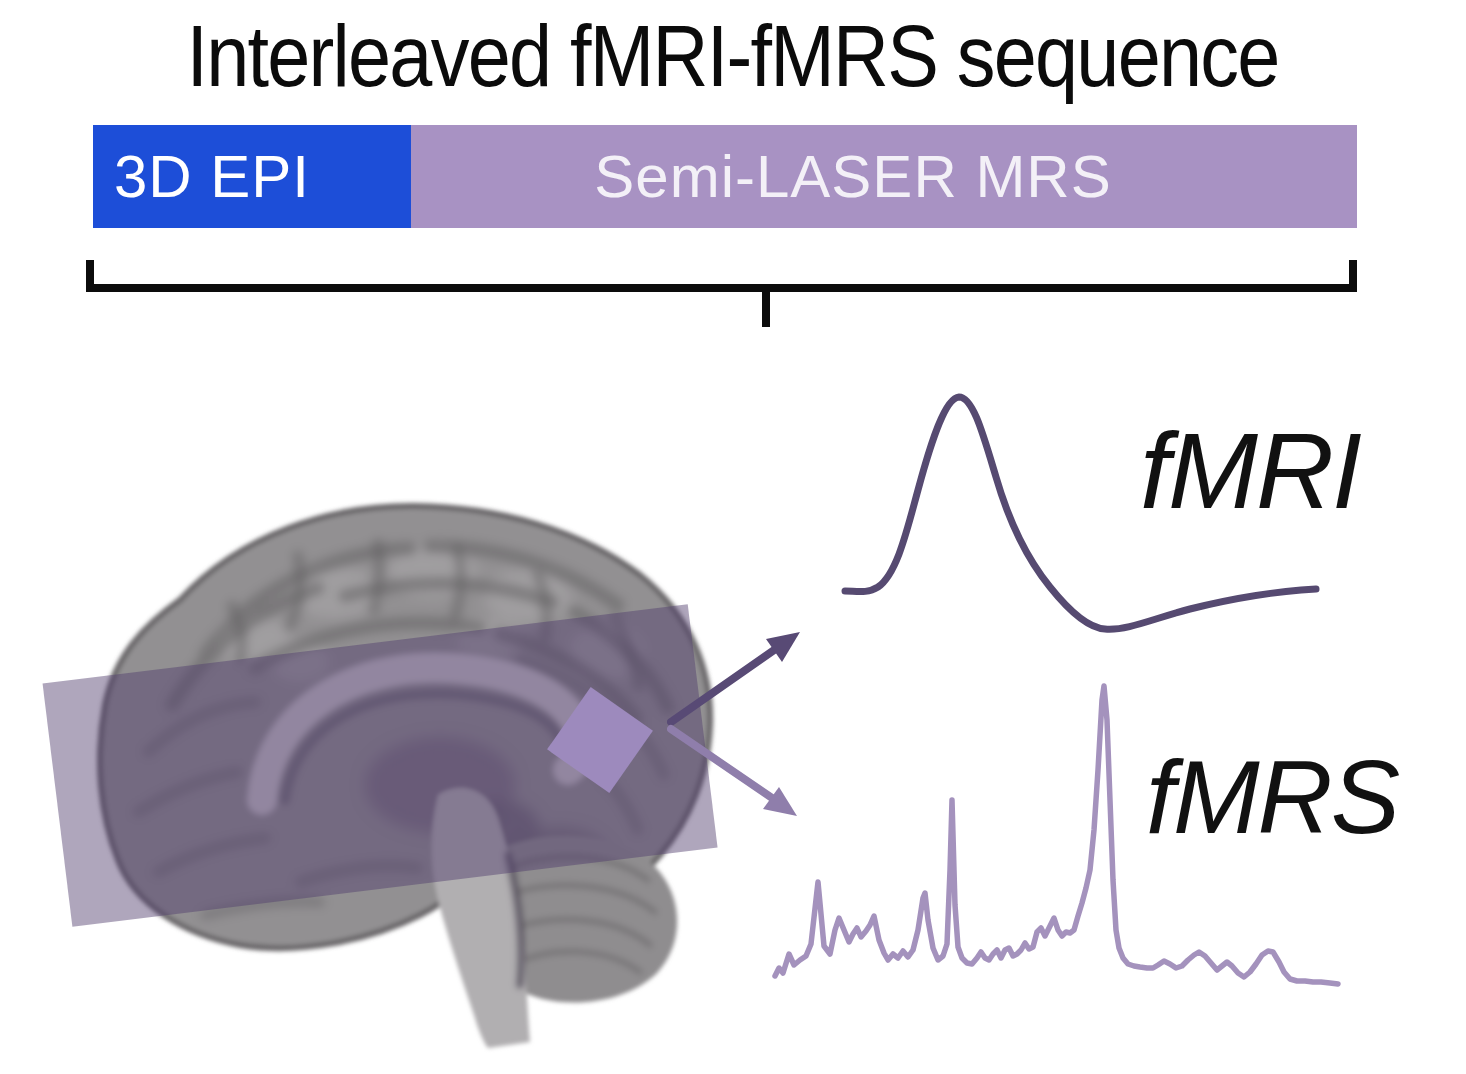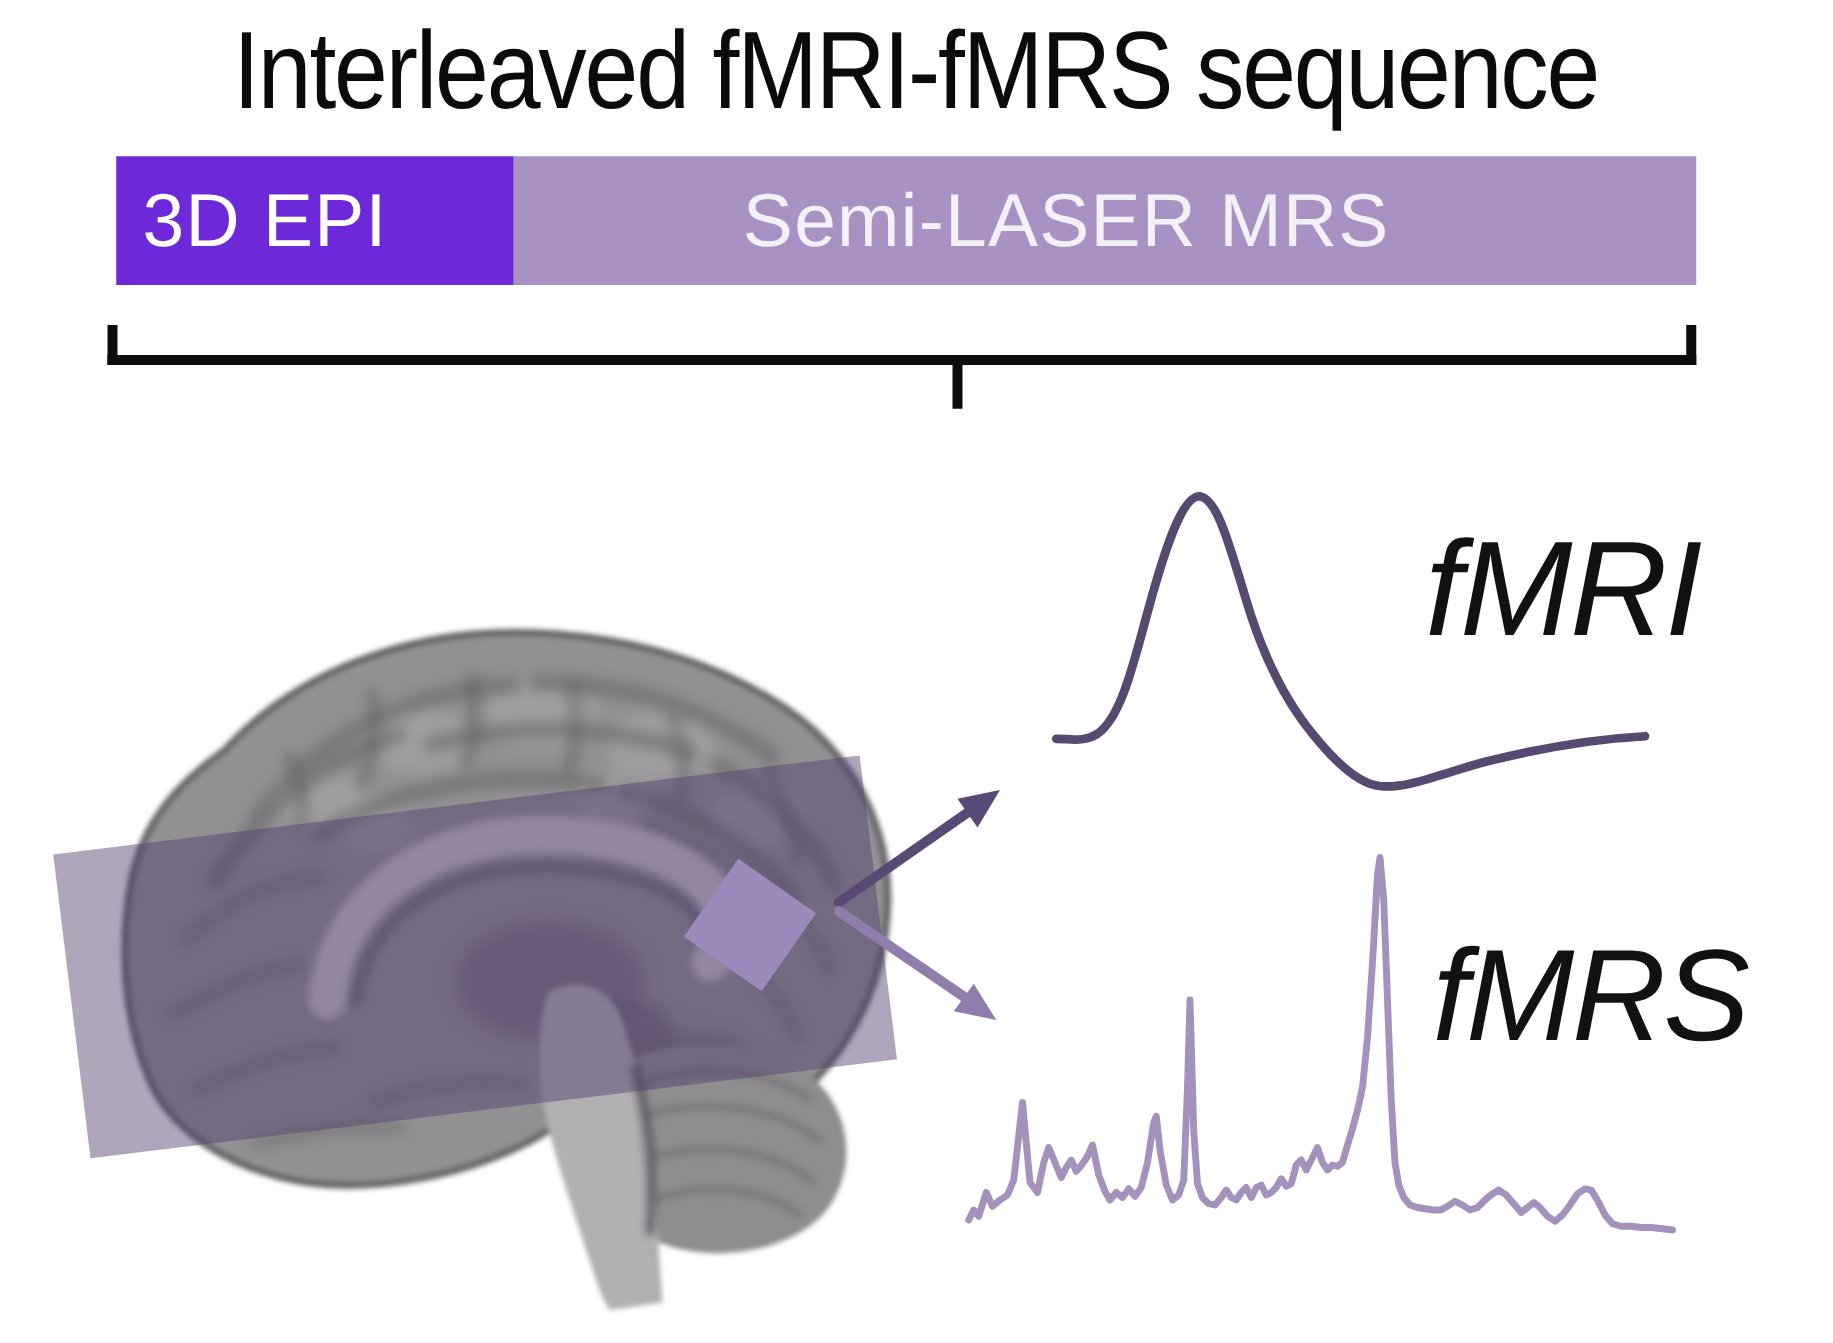--- a/index.html
+++ b/index.html
@@ -33,21 +33,21 @@
 </head>
 <body>
 
 <div class="canvas">
 
   <div class="title">
     <span class="title-text">Interleaved fMRI-fMRS sequence</span>
   </div>
 
   <div class="seq-bar">
-    <div class="seg seg-dark" style="background: #6d28d9;">
+    <div class="seg seg-dark" style="background: #1d4ed8;">
       <span class="seg-label" style="color: rgb(255, 255, 255);">3D EPI</span>
     </div>
     <div class="seg seg-light" style="background: rgb(168, 146, 195);">
       <span class="seg-label" style="color: rgb(243, 240, 247);">Semi-LASER MRS</span>
     </div>
   </div>
 
   <div class="bracket bracket-h" style="background: rgb(12, 12, 12);"></div>
   <div class="bracket bracket-left" style="background: rgb(12, 12, 12);"></div>
   <div class="bracket bracket-right" style="background: rgb(12, 12, 12);"></div>

